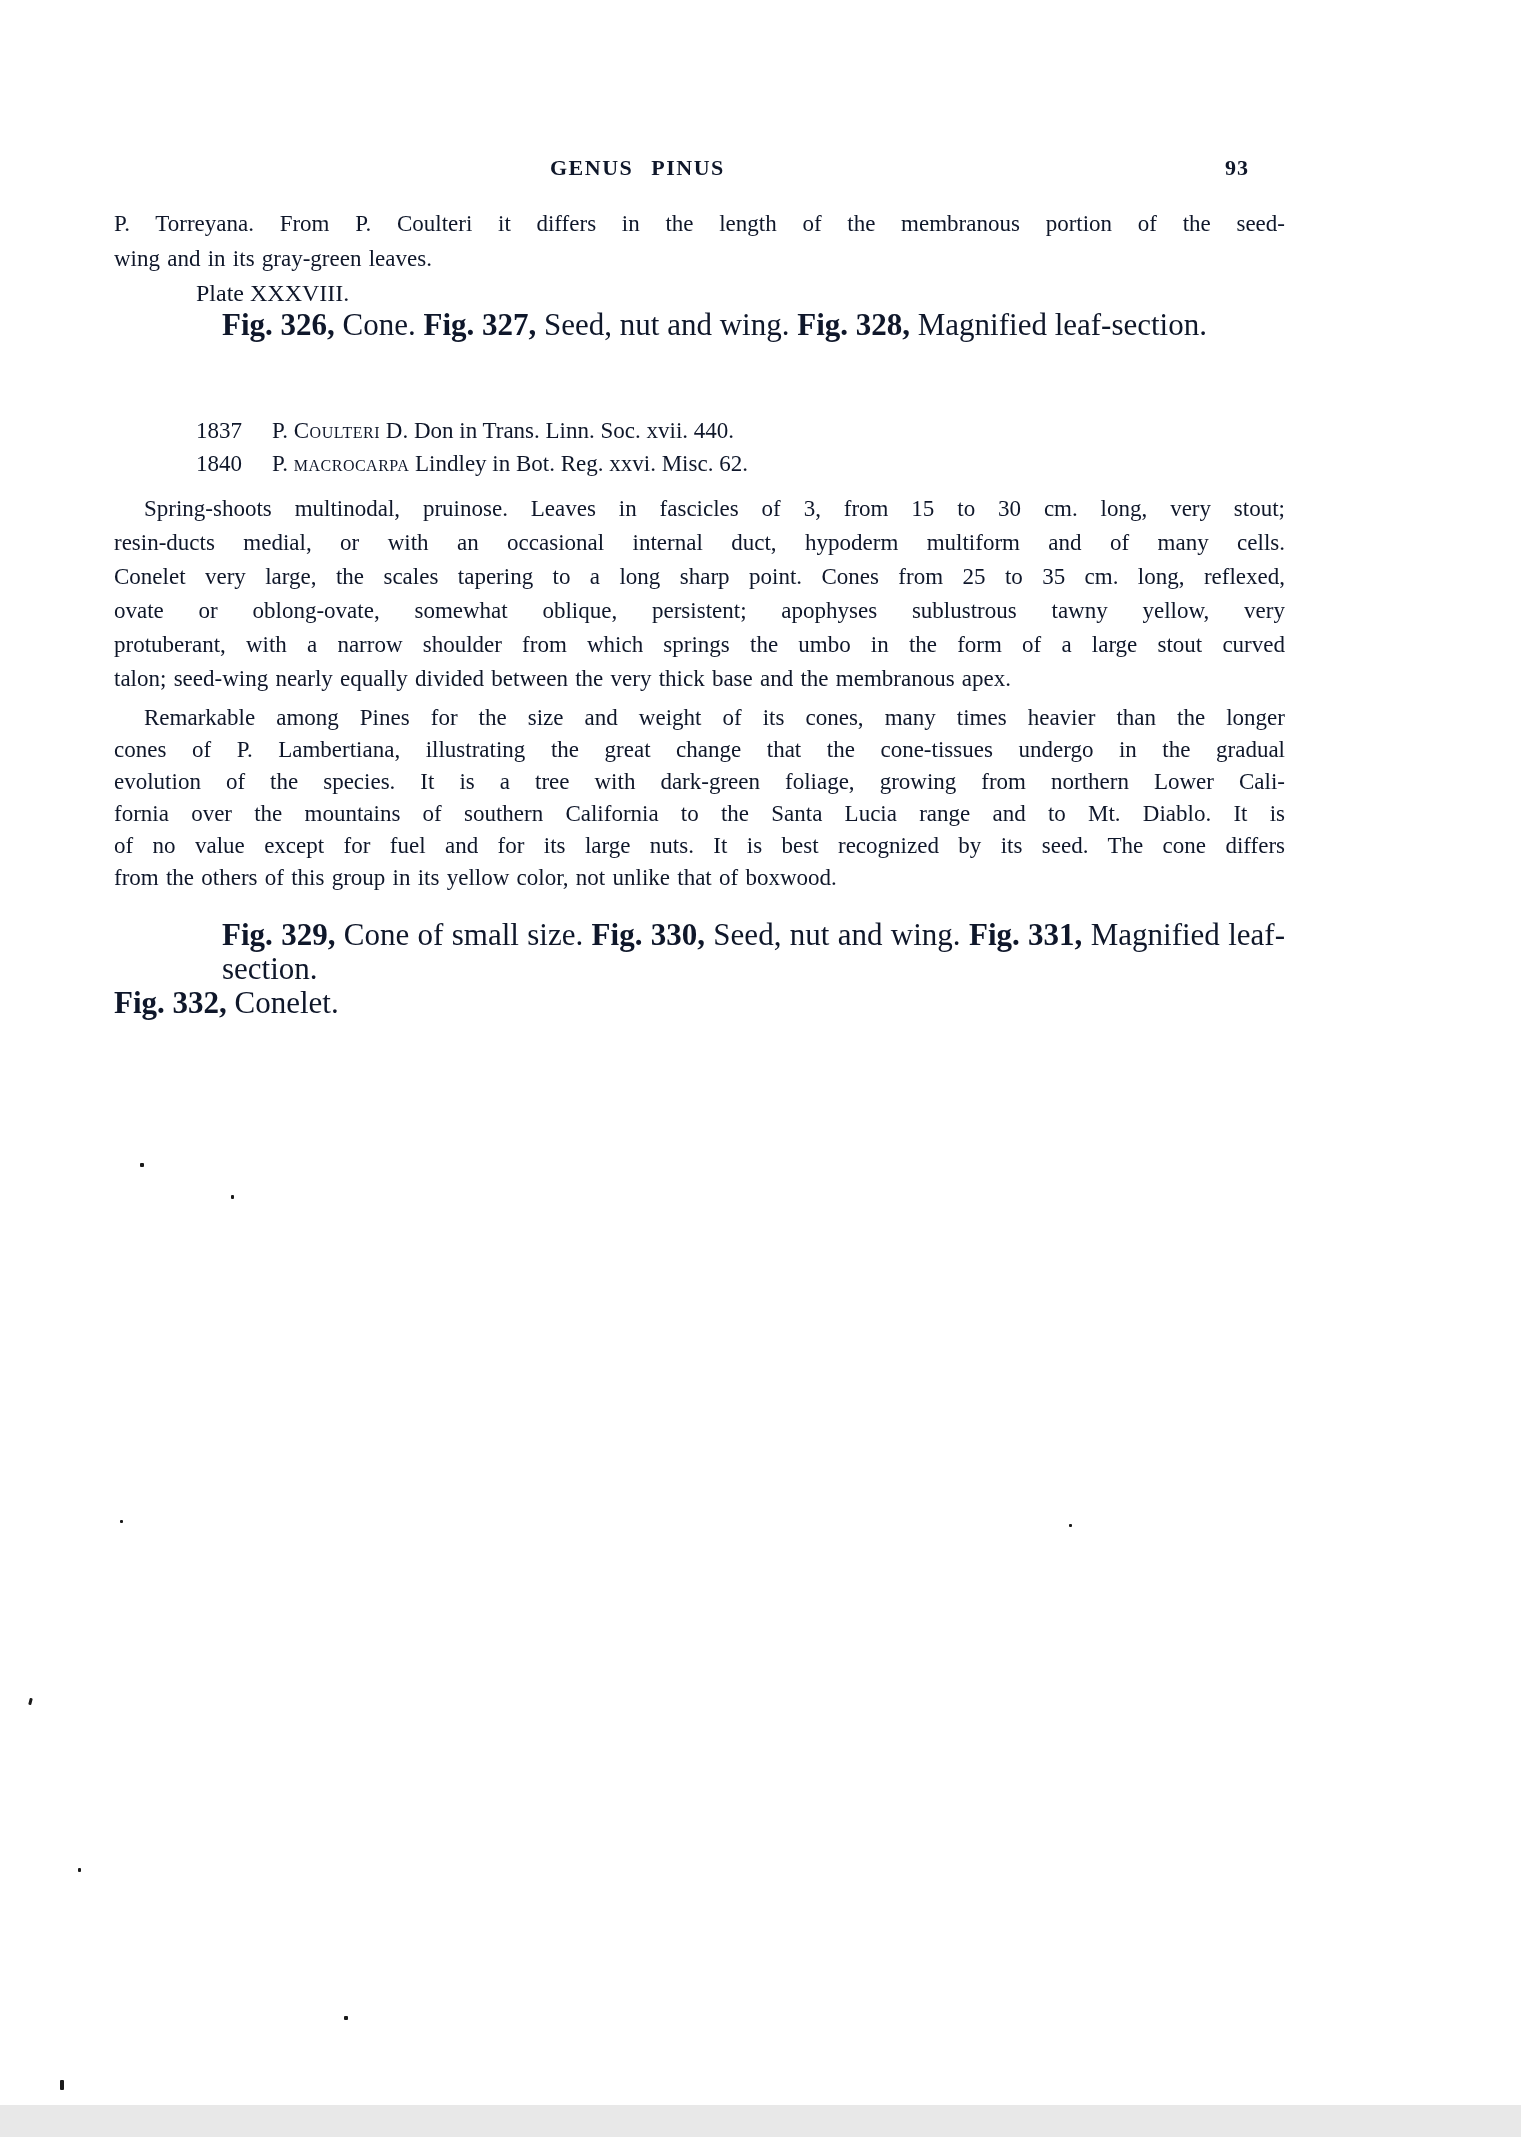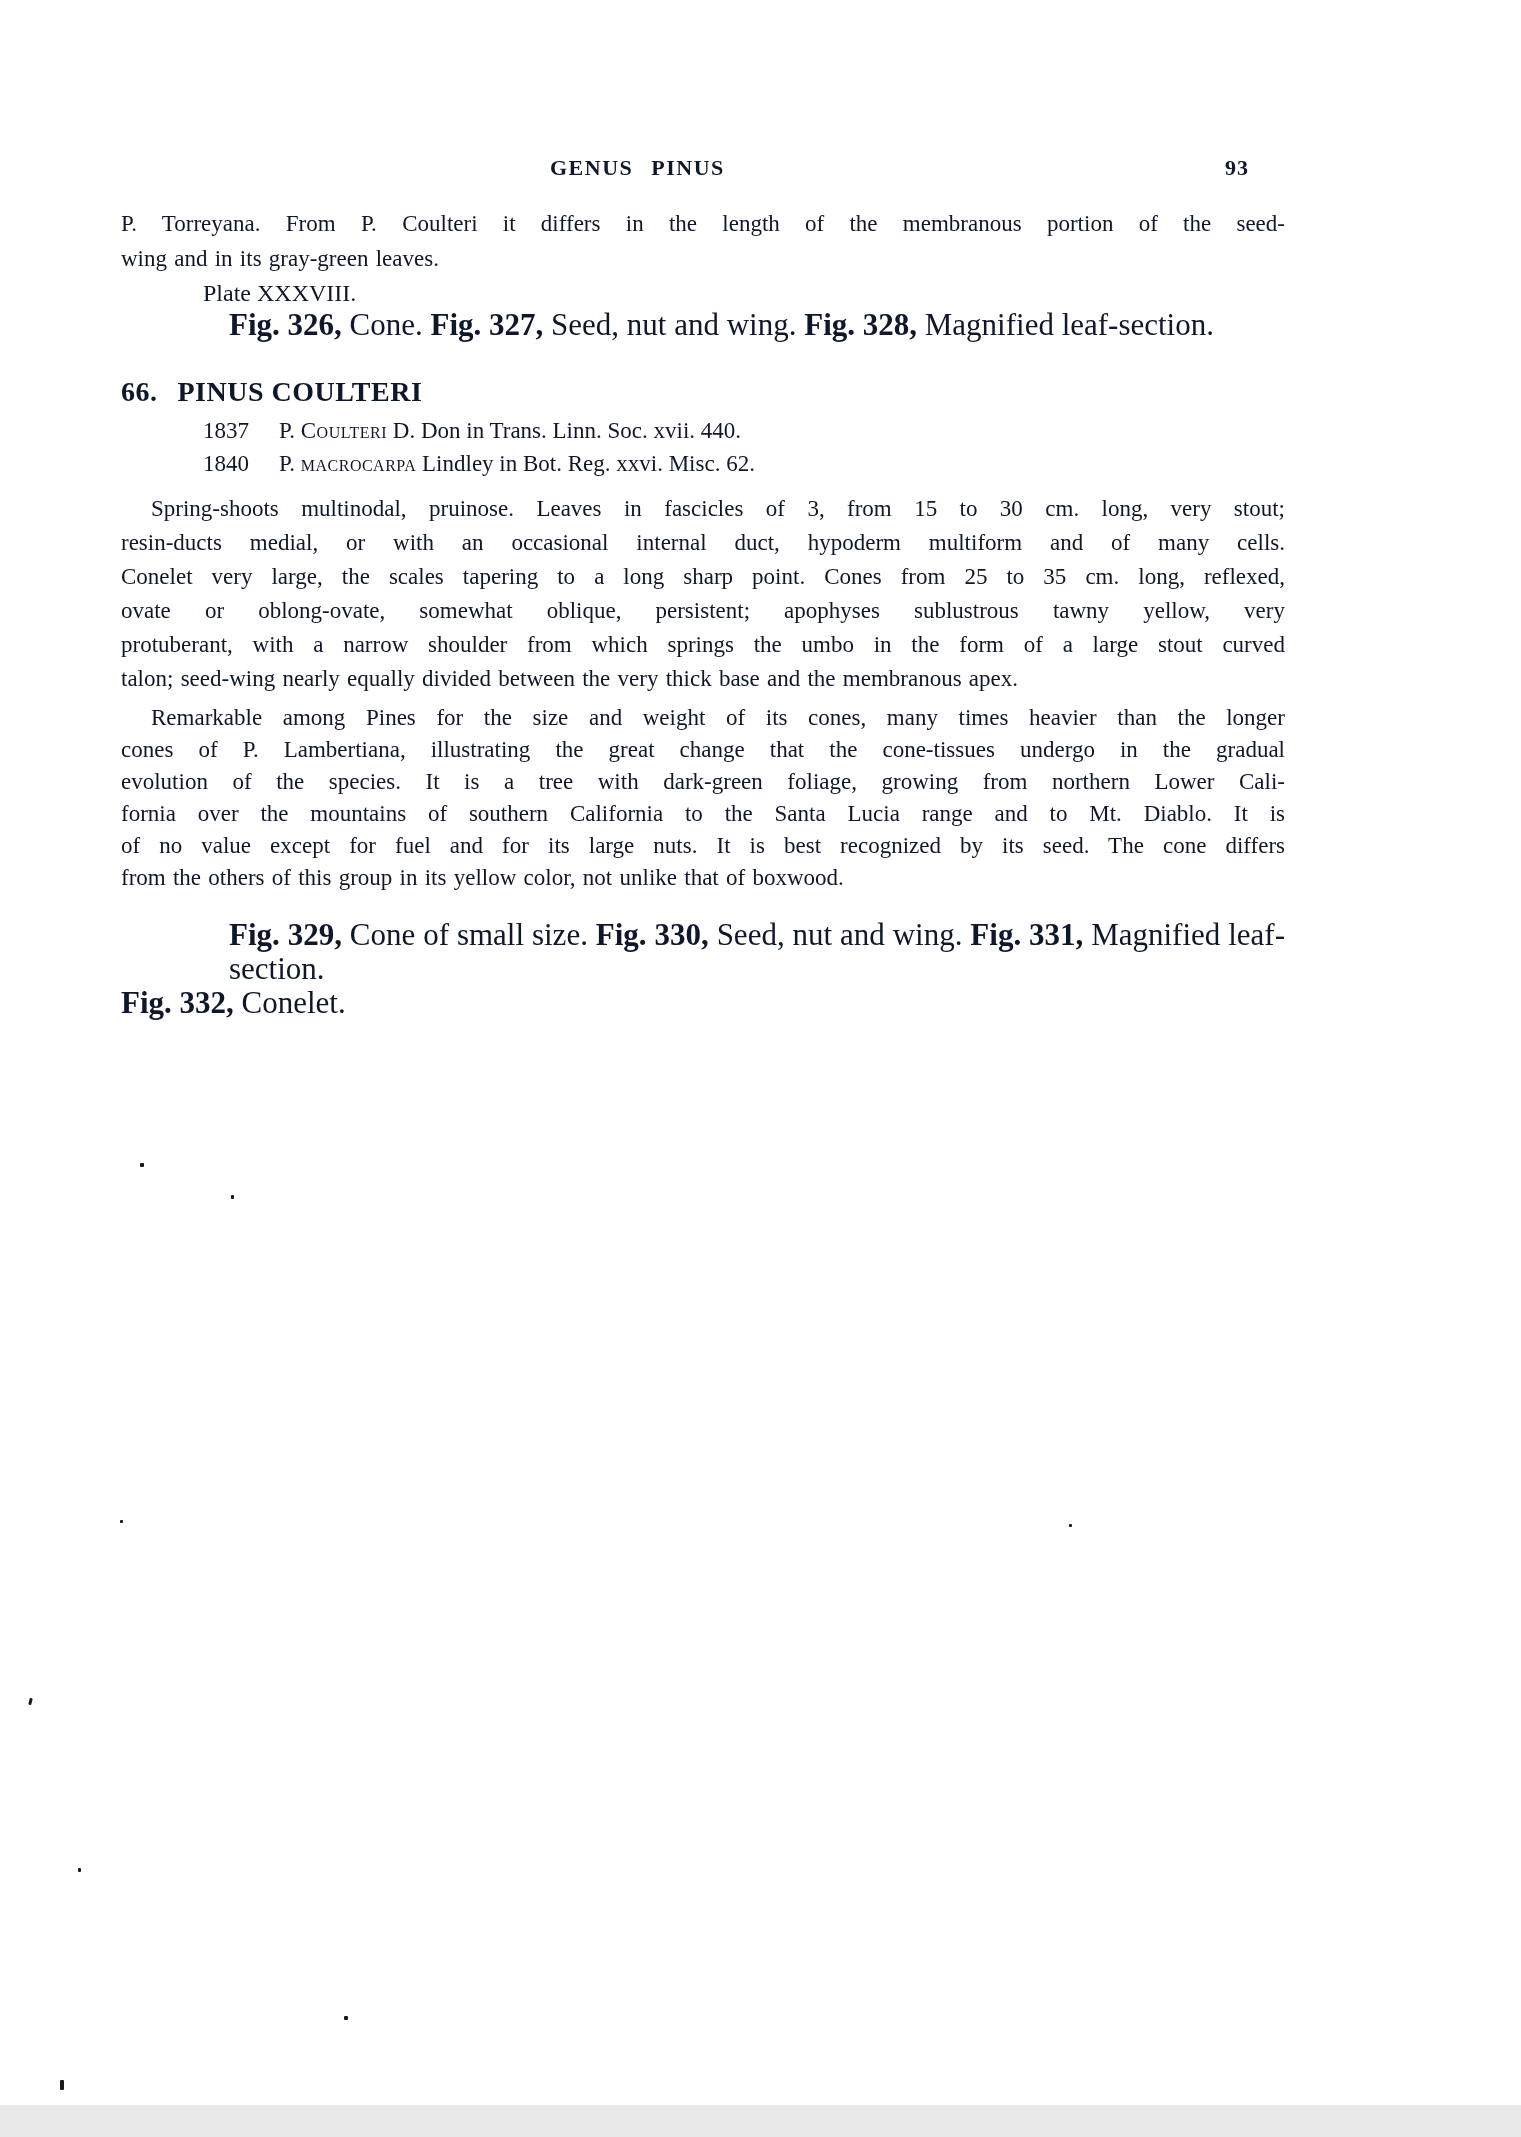--- a/index.html
+++ b/index.html
@@ -5,21 +5,21 @@
   html,body{margin:0;padding:0;background:#e8e8e8;}
   .page{
     position:relative;
     width:1521px;height:2105px;
     background:#ffffff;
     color:#0f172a;
     font-family:Liberation Serif, serif;
     overflow:hidden;
   }
   .textcol{position:absolute;left:113px;top:0;width:1172px;height:100%;}
-  .block{position:absolute;left:8px;right:0;}
+  .block{position:absolute;left:1px;right:0;}
   .line{
     font-size:23px;line-height:34px;
     text-align:justify;text-align-last:justify;
     word-spacing:1.5px;
   }
   .line.last{text-align:center;text-align-last:left;}
   .indent{text-indent:30px;}
   .lh35 .line{line-height:35px;}
   .lh32 .line{line-height:32px;}
   .running-head{position:absolute;top:150px;left:0;right:0;height:36px;
@@ -55,23 +55,20 @@
     </div>
 
     <div class="block" style="top:276px">
       <div class="plate-line">Plate XXXVIII.</div>
     </div>
 
     <div class="block" style="top:308px">
       <div class="fig-line"><span class="bold">Fig. 326,</span><span> Cone.  </span><span class="bold">Fig. 327,</span><span> Seed, nut and wing.  </span><span class="bold">Fig. 328,</span><span> Magnified leaf-section.</span></div>
     </div>
 
-    <div class="block species-heading" style="top:374px">
-      <span class="num">66.</span><span>PINUS COULTERI</span>
-    </div>
 
     <div class="block" style="top:414px">
       <div class="syn-line"><span class="year">1837</span><span>P. </span><span class="smallcaps">Coulteri</span><span> D. Don in Trans. Linn. Soc. xvii. 440.</span></div>
     </div>
     <div class="block" style="top:447px">
       <div class="syn-line"><span class="year">1840</span><span>P. </span><span class="smallcaps">macrocarpa</span><span> Lindley in Bot. Reg. xxvi. Misc. 62.</span></div>
     </div>
 
     <div class="block" style="top:492px">
       <div class="line indent">Spring-shoots multinodal, pruinose.  Leaves in fascicles of 3, from 15 to 30 cm. long, very stout;</div>

